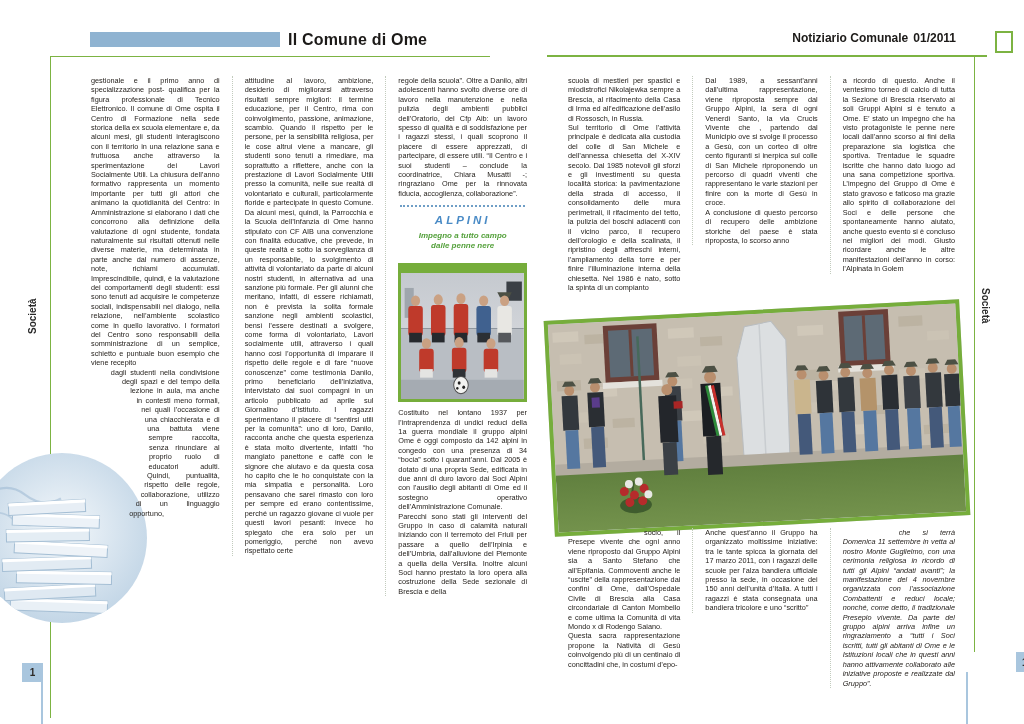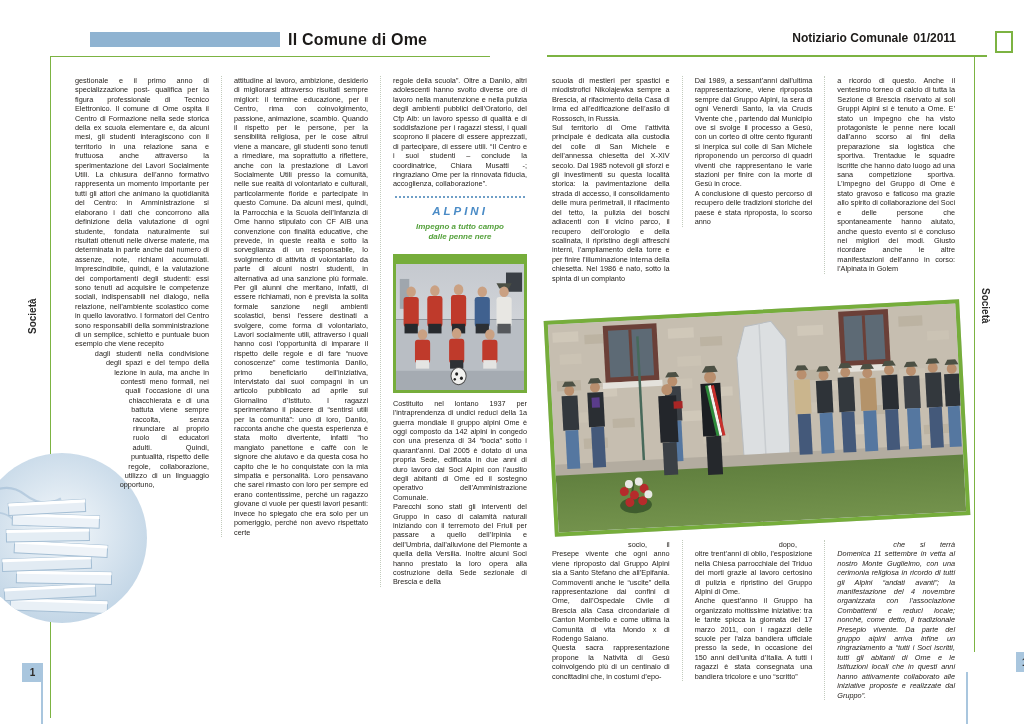--- a/index.html
+++ b/index.html
@@ -31,27 +31,27 @@
   .soc-right{left:991px;top:288px;transform:rotate(90deg);transform-origin:left top;}
   .pnum{width:21px;height:19px;background:var(--blue-light);font-size:10px;font-weight:bold;
         color:#2e2b28;display:flex;align-items:center;justify-content:center;}
   .pnum-left{left:22px;top:663px;}
   .pnum-right{left:1016px;top:652px;width:23px;height:20px;}
   .pnum-line{width:2px;background:var(--blue-light);}
   .pnum-line-left{left:41px;top:682px;height:42px;}
   .pnum-line-right{left:966px;top:672px;height:52px;}
   
   .cols{display:flex;align-items:flex-start;}
-  .col{flex:1;min-width:0;}
+  .col{flex:1;min-width:0;margin-left:16px;}
   .col + .col{border-left:1px dotted #c2cbbd;margin-left:12px;padding-left:12px;}
   .txt{font-size:7.3px;line-height:1.29;text-align:justify;color:var(--ink);}
   .txt p{margin:0;}
   .left-cols{left:75px;top:76px;width:452px;}
   .right-top{left:552px;top:76px;width:403px;}
-  .right-bottom{left:552px;top:540px;width:403px;}
+  .right-bottom{left:552px;top:528px;width:403px;}
   .ind-a{text-indent:76px;}
   .ind-b{text-indent:84px;}
   .ind-c{text-indent:56px;font-style:italic;}
   
   .dotted-div{border-top:2px dotted #6f9ec6;margin:7px 2px 6px 2px;height:0;}
   .art-title{text-align:center;font-size:11.5px;font-weight:bold;letter-spacing:3px;color:var(--title-blue);margin:2px 0 3px 0;font-style:italic;}
   .art-sub{width:108px;margin:0 auto 12px auto;text-align:center;font-size:8px;font-weight:bold;
            font-style:italic;color:var(--sub-green);line-height:1.25;}
   
   .photo-left{margin:4px 0 6px 0;border:3px solid #76ad3b;border-top:10px solid #76ad3b;height:126px;background:#cfd3d8;}
@@ -207,21 +207,21 @@
   </div>
 </div>
 
 <div class="abs cols right-top">
   <div class="col txt">
     <p>scuola di mestieri per spastici e miodistrofici Nikolajewka sempre a Brescia, al rifacimento della Casa di Irma ed all’edificazione dell’asilo di Rossosch, in Russia.</p>
     <p>Sul territorio di Ome l’attività principale è dedicata alla custodia del colle di San Michele e dell’annessa chiesetta del X-XIV secolo. Dal 1985 notevoli gli sforzi e gli investimenti su questa località storica: la pavimentazione della strada di accesso, il consolidamento delle mura perimetrali, il rifacimento del tetto, la pulizia dei boschi adiacenti con il vicino parco, il recupero dell’orologio e della scalinata, il ripristino degli affreschi interni, l’ampliamento della torre e per finire l’illuminazione interna della chiesetta. Nel 1986 è nato, sotto la spinta di un compianto</p>
   </div>
   <div class="col txt">
     <p>Dal 1989, a sessant’anni dall’ultima rappresentazione, viene riproposta sempre dal Gruppo Alpini, la sera di ogni Venerdì Santo, la via Crucis Vivente che , partendo dal Municipio ove si svolge il processo a Gesù, con un corteo di oltre cento figuranti si inerpica sul colle di San Michele riproponendo un percorso di quadri viventi che rappresentano le varie stazioni per finire con la morte di Gesù in croce.</p>
-    <p>A conclusione di questo percorso di recupero delle tradizioni storiche del paese è stata riproposta, lo scorso anno</p>
+    <p>A conclusione di questo percorso di recupero delle ambizione storiche del paese è stata riproposta, lo scorso anno</p>
   </div>
   <div class="col txt">
     <p>a ricordo di questo. Anche il ventesimo torneo di calcio di tutta la Sezione di Brescia riservato ai soli Gruppi Alpini si è tenuto a Ome. E’ stato un impegno che ha visto protagoniste le penne nere locali dall’anno scorso ai fini della preparazione sia logistica che sportiva. Trentadue le squadre iscritte che hanno dato luogo ad una sana competizione sportiva. L’impegno del Gruppo di Ome è stato gravoso e faticoso ma grazie allo spirito di collaborazione dei Soci e delle persone che spontaneamente hanno aiutato, anche questo evento si è concluso nei migliori dei modi. Giusto ricordare anche le altre manifestazioni dell’anno in corso: l’Alpinata in Golem</p>
   </div>
 </div>
 
 <div class="abs photo-right">
   <svg viewBox="0 0 410 205" preserveAspectRatio="none">
     <defs>
       <linearGradient id="grass" x1="0" y1="0" x2="0" y2="1">
@@ -373,19 +373,18 @@
     </g>
   </svg>
 </div>
 
 <div class="abs cols right-bottom">
   <div class="col txt">
     <p class="ind-a">socio, il Presepe vivente che ogni anno viene riproposto dal Gruppo Alpini sia a Santo Stefano che all’Epifania. Commoventi anche le “uscite” della rappresentazione dai confini di Ome, dall’Ospedale Civile di Brescia alla Casa circondariale di Canton Mombello e come ultima la Comunità di vita Mondo x di Rodengo Saiano.</p>
     <p>Questa sacra rappresentazione propone la Natività di Gesù coinvolgendo più di un centinaio di concittadini che, in costumi d’epo-</p>
   </div>
   <div class="col txt">
-    <p class="ind-b">dopo, oltre trent’anni di oblio, l’esposizione nella Chiesa parrocchiale del Triduo dei morti grazie al lavoro certosino di pulizia e ripristino del Gruppo Alpini di Ome.</p>
     <p>Anche quest’anno il Gruppo ha organizzato moltissime iniziative: tra le tante spicca la giornata del 17 marzo 2011, con i ragazzi delle scuole per l’alza bandiera ufficiale presso la sede, in occasione dei 150 anni dell’unità d’Italia. A tutti i ragazzi è stata consegnata una bandiera tricolore e uno “scritto”</p>
   </div>
   <div class="col txt">
     <p class="ind-c">che si terrà Domenica 11 settembre in vetta al nostro Monte Guglielmo, con una cerimonia religiosa in ricordo di tutti gli Alpini “andati avanti”; la manifestazione del 4 novembre organizzata con l’associazione Combattenti e reduci locale; nonché, come detto, il tradizionale Presepio vivente. Da parte del gruppo alpini arriva infine un ringraziamento a “tutti i Soci iscritti, tutti gli abitanti di Ome e le Istituzioni locali che in questi anni hanno attivamente collaborato alle iniziative proposte e realizzate dal Gruppo”.</p>
   </div>
 </div>
 
 </body></html>

